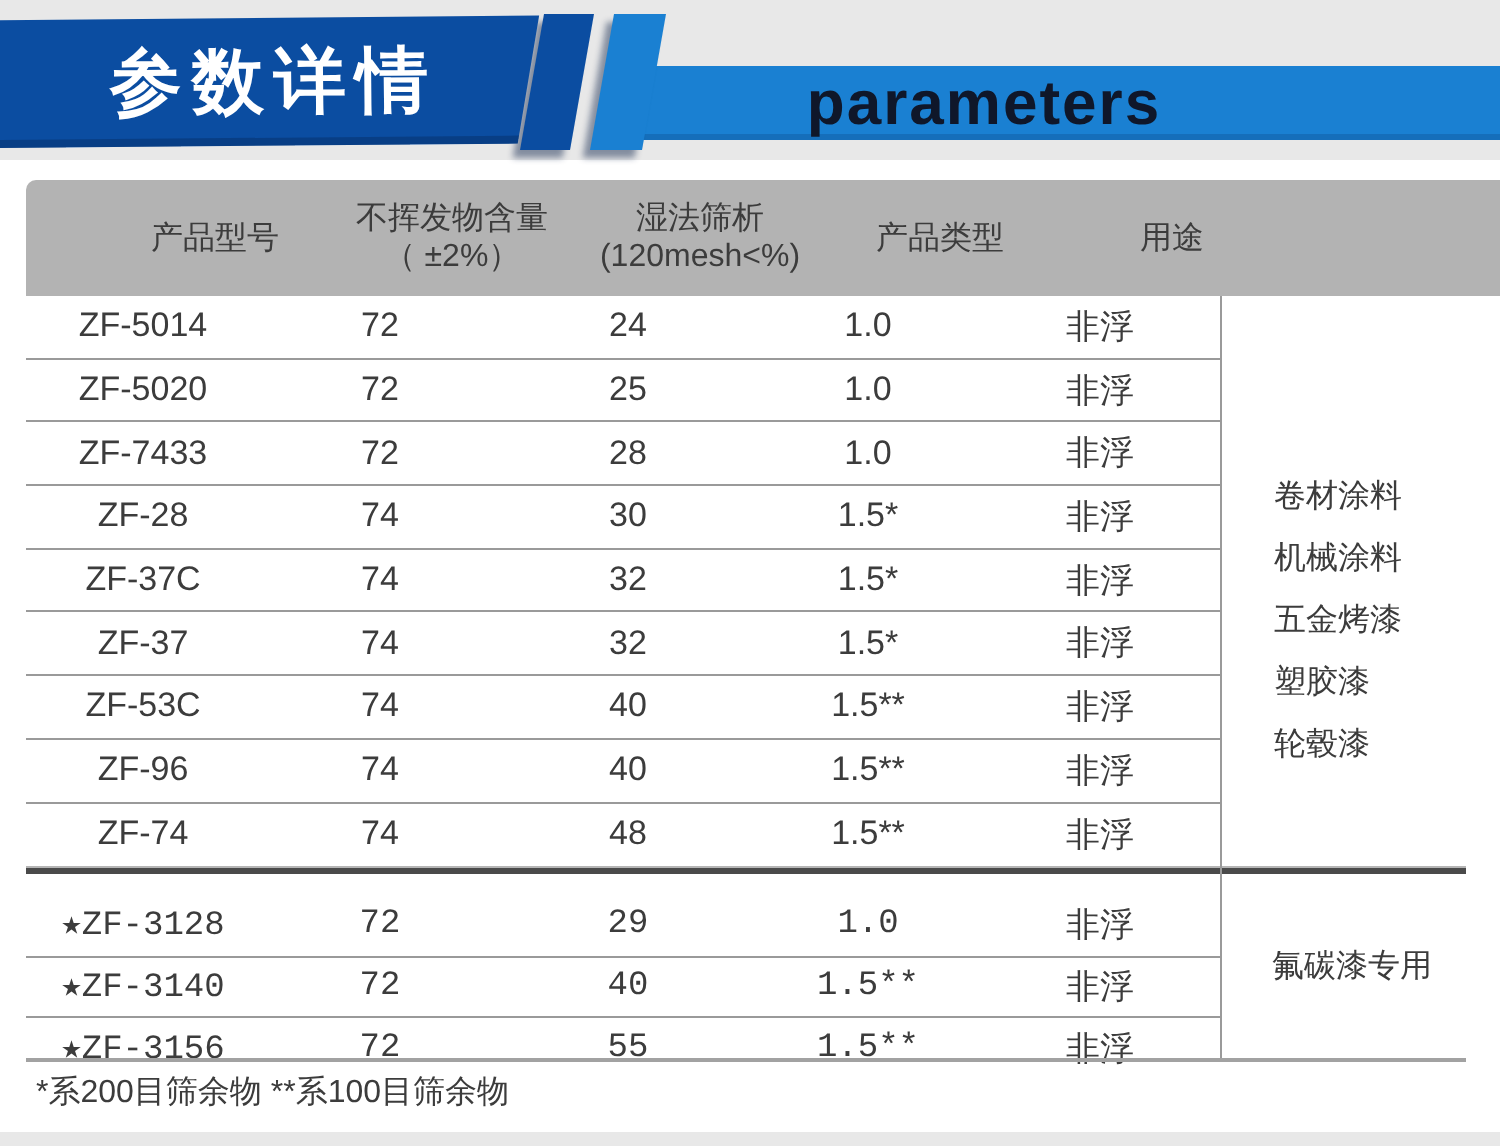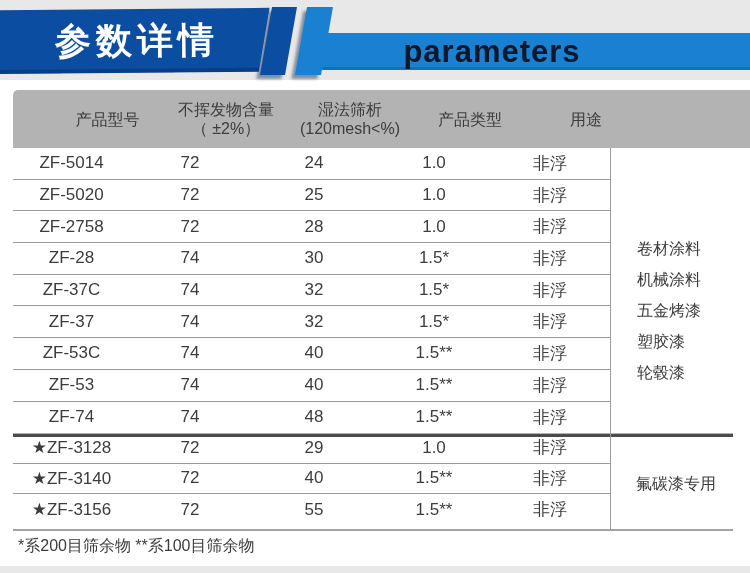--- a/index.html
+++ b/index.html
@@ -23,21 +23,21 @@
   .banner-light .t{color:#0f172a;font-size:31px;font-weight:bold;letter-spacing:1px;
      padding-right:78px;white-space:nowrap;}
 
   
   .thead{position:absolute;left:13px;top:90px;width:720px;height:58px;background:var(--hgray);
      border-radius:5px 5px 0 0;display:grid;grid-template-columns:117px 120px 128px 112px 120px 123px;
      align-items:center;z-index:1;padding-left:36px;}
   .hc{text-align:center;color:var(--tdark);font-size:16px;line-height:19px;}
   .tbody{position:absolute;left:13px;width:597px;}
   .tb1{top:148px;}
-  .tb2{top:433px;}
+  .tb2{top:448px;font-family:Liberation Mono, monospace;}
   .row{display:grid;grid-template-columns:117px 120px 128px 112px 120px;align-items:center;
      border-bottom:1px solid var(--line);box-sizing:border-box;}
   .tb1 .row{height:31.7px;}
   .tb2 .row{height:30.66px;}
   .tb1 .row:last-child,.tb2 .row:last-child{border-bottom:none;}
   .cell{text-align:center;font-size:17px;color:var(--tdark);white-space:nowrap;}
   .gsep{position:absolute;left:13px;top:433px;width:720px;height:4px;background:var(--sepdark);
      border-top:1px solid #b5b5b5;box-sizing:border-box;}
   .bline{position:absolute;left:13px;top:529px;width:720px;height:2px;background:#a2a2a2;}
   .vdiv{position:absolute;left:610px;top:148px;width:1px;height:381px;background:var(--line);}
@@ -93,21 +93,21 @@
         <div class="cell">非浮</div>
       </div>
       <div class="row">
         <div class="cell">ZF-5020</div>
         <div class="cell">72</div>
         <div class="cell">25</div>
         <div class="cell">1.0</div>
         <div class="cell">非浮</div>
       </div>
       <div class="row">
-        <div class="cell">ZF-2758</div>
+        <div class="cell">ZF-7433</div>
         <div class="cell">72</div>
         <div class="cell">28</div>
         <div class="cell">1.0</div>
         <div class="cell">非浮</div>
       </div>
       <div class="row">
         <div class="cell">ZF-28</div>
         <div class="cell">74</div>
         <div class="cell">30</div>
         <div class="cell">1.5*</div>
@@ -128,21 +128,21 @@
         <div class="cell">非浮</div>
       </div>
       <div class="row">
         <div class="cell">ZF-53C</div>
         <div class="cell">74</div>
         <div class="cell">40</div>
         <div class="cell">1.5**</div>
         <div class="cell">非浮</div>
       </div>
       <div class="row">
-        <div class="cell">ZF-53</div>
+        <div class="cell">ZF-96</div>
         <div class="cell">74</div>
         <div class="cell">40</div>
         <div class="cell">1.5**</div>
         <div class="cell">非浮</div>
       </div>
       <div class="row">
         <div class="cell">ZF-74</div>
         <div class="cell">74</div>
         <div class="cell">48</div>
         <div class="cell">1.5**</div>

